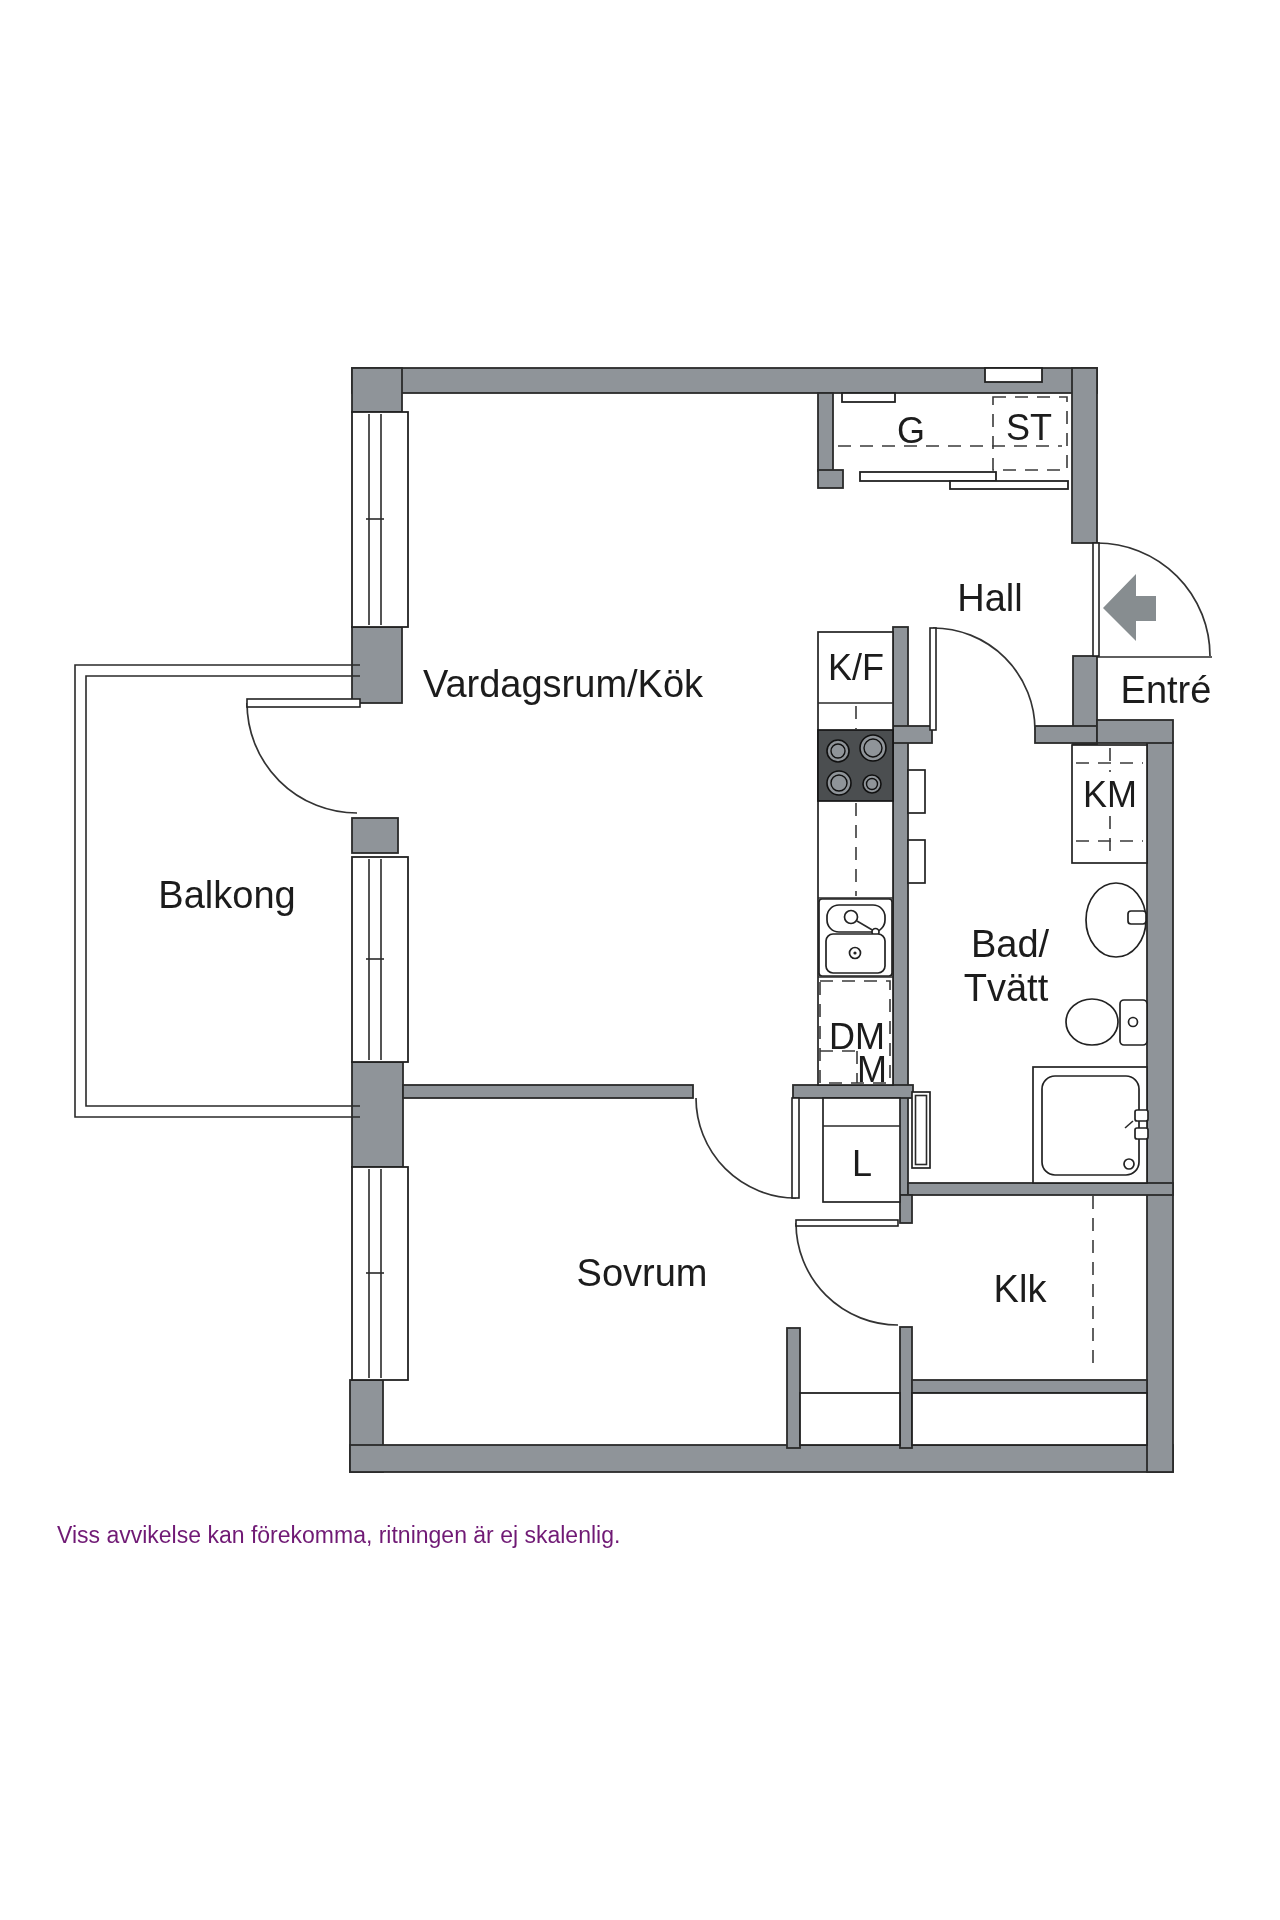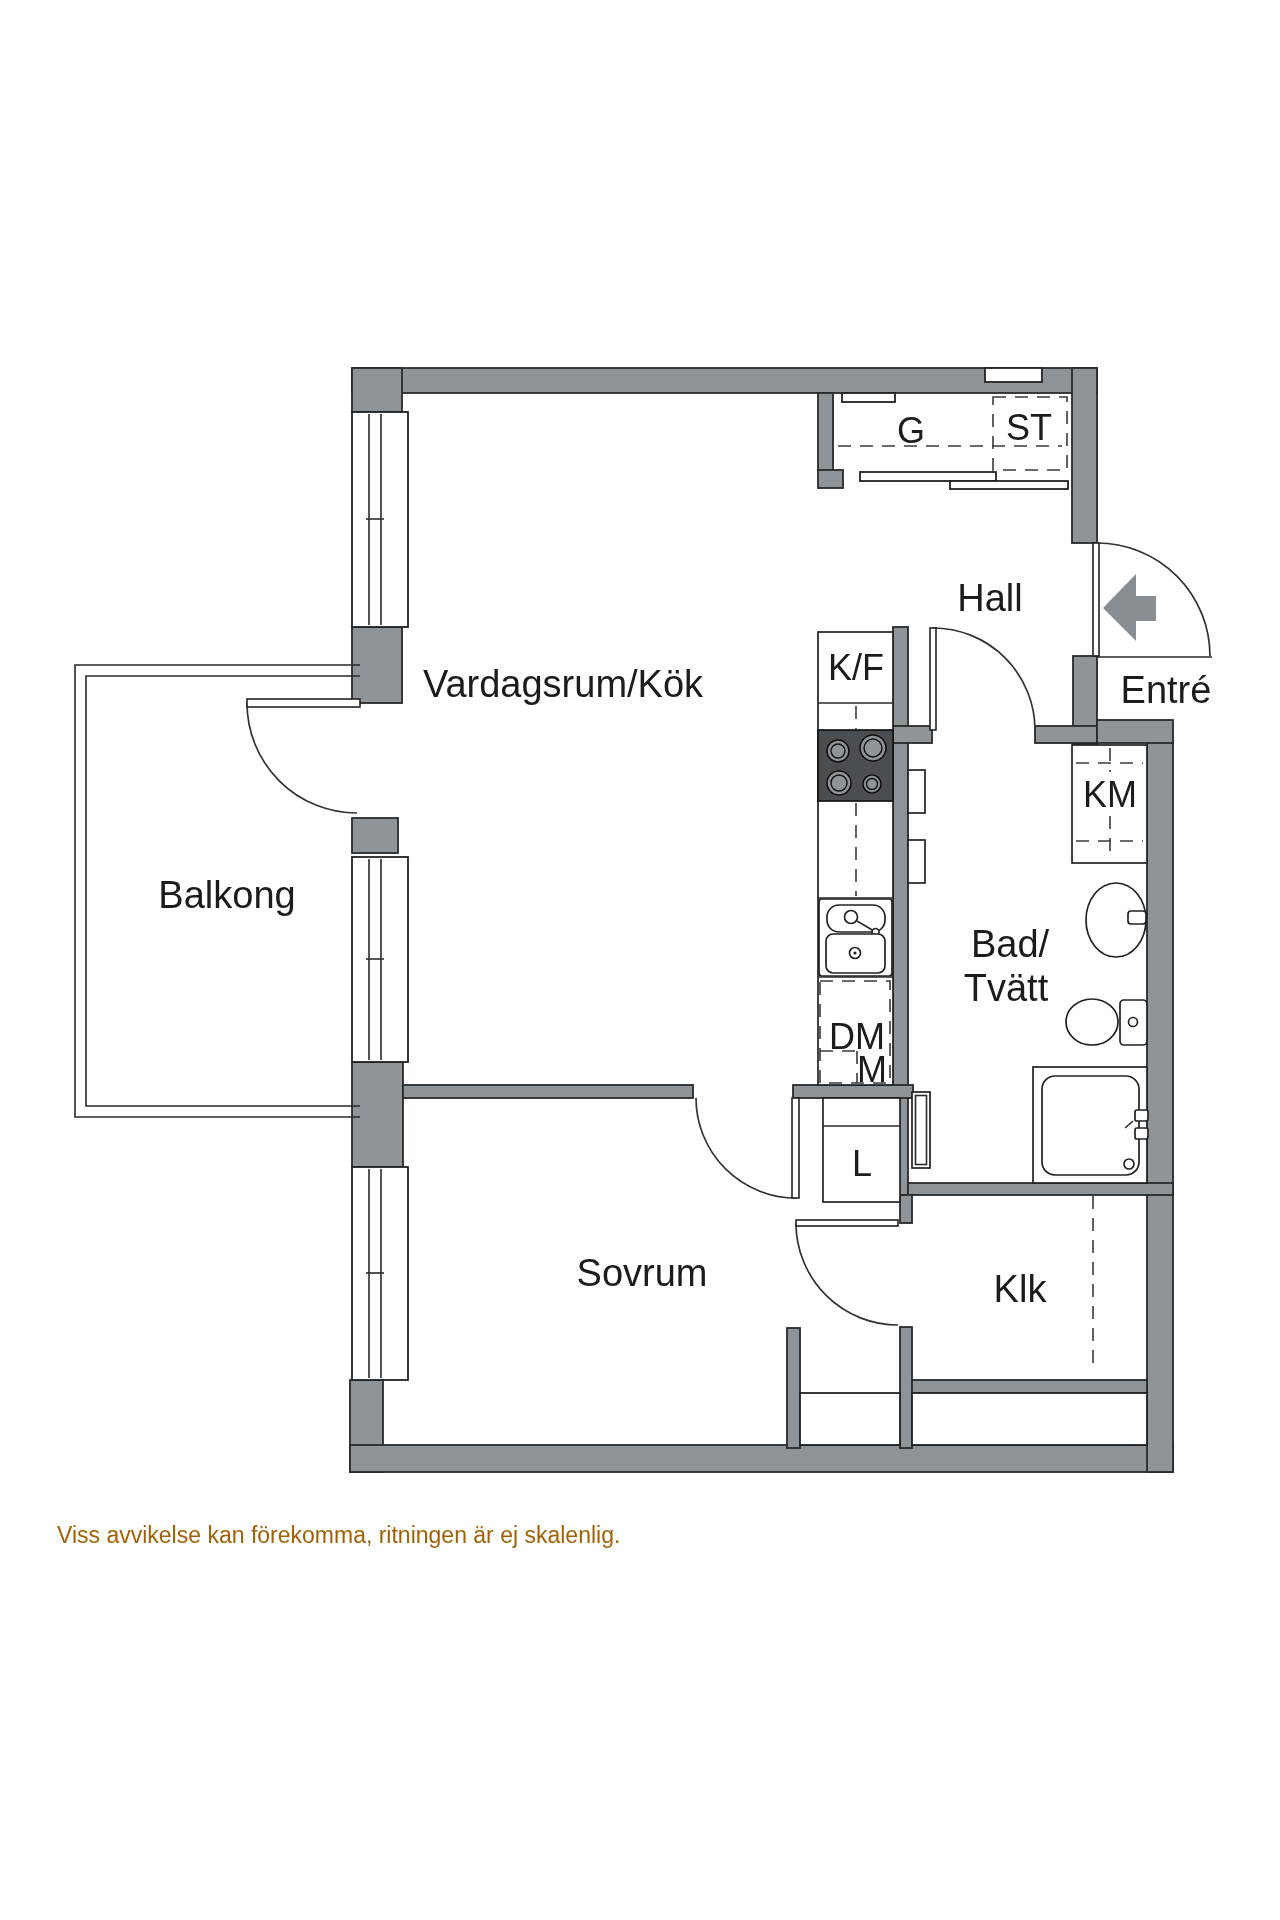--- a/index.html
+++ b/index.html
@@ -9,21 +9,21 @@
   text{fill:#1c1c1c;font-family:"Liberation Sans", sans-serif;}
   .room-label{font-size:38px;}
   .code-label{font-size:36px;}
   .wall{fill:#8F9499;stroke:#2a2a2a;stroke-width:1.8;}
   .whitebox{fill:#ffffff;stroke:#222222;stroke-width:1.8;}
   .thin{fill:none;stroke:#2a2a2a;stroke-width:1.6;}
   .fix{fill:#ffffff;stroke:#222222;stroke-width:1.7;}
   .dash{fill:none;stroke:#3a3a3a;stroke-width:1.6;stroke-dasharray:13 9;}
   .arc{fill:none;stroke:#333333;stroke-width:1.7;}
   .leaf{fill:#ffffff;stroke:#222222;stroke-width:1.6;}
-  #disclaimer{position:absolute;left:57px;top:1522px;font-size:23px;color:#a16207;}
+  #disclaimer{position:absolute;left:57px;top:1522px;font-size:23px;color:#701a75;}
 </style>
 </head>
 <body>
 
 <div id="canvas">
 <svg width="1280" height="1920" viewBox="0 0 1280 1920">
 
   <g>
     <rect class="wall" x="352" y="368" width="745" height="25"></rect>
     <rect class="wall" x="352" y="368" width="50" height="44"></rect>

